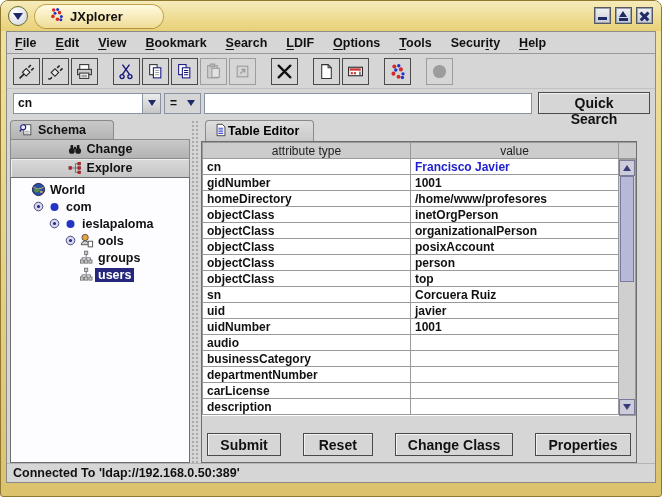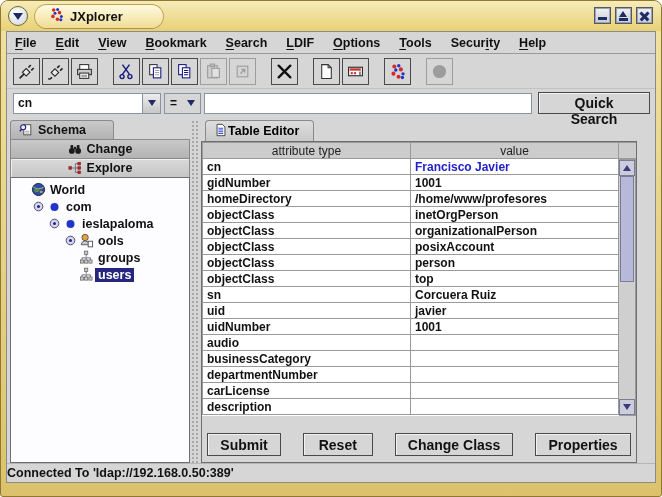--- a/index.html
+++ b/index.html
@@ -103,21 +103,21 @@
   .vscroll { width:17px; background:#CFCFCF; border:1px solid #9a9a9a; border-left:none; display:flex; flex-direction:column; }
   .sb-btn { height:16px; background:#CCCCDA; border:1px solid #7a7a9a; display:flex; align-items:center; justify-content:center; cursor:pointer; }
   .sb-tri-up { width:0; height:0; border-left:4px solid transparent; border-right:4px solid transparent; border-bottom:6px solid #3b3b7a; }
   .sb-tri-down { width:0; height:0; border-left:4px solid transparent; border-right:4px solid transparent; border-top:6px solid #3b3b7a; }
   .sb-thumb { height:106px; margin:0 1px; background:#B8B8D8 radial-gradient(#8787b8 22%, transparent 25%); background-size:4px 4px;
     border:1px solid #7a7a9a; cursor:grab; }
   .sb-track { flex:1; }
   .editor-buttons { display:flex; justify-content:center; gap:22px; margin-top:17px; }
   .editor-buttons .metal-btn { height:23px; min-width:70px; }
   
-  .statusbar { height:19px; display:flex; align-items:center; 
+  .statusbar { height:19px; display:flex; align-items:center; padding-left:6px;
     font-weight:bold; font-size:12.5px; color:#111; background:#D6D6D6; border-top:1px solid #b5b5b5; }
 </style>
 </head>
 <body>
 
 <div class="window">
   <div class="titlebar">
     <div class="win-menu-btn">
         <span class="tri-down"></span>
       </div>

